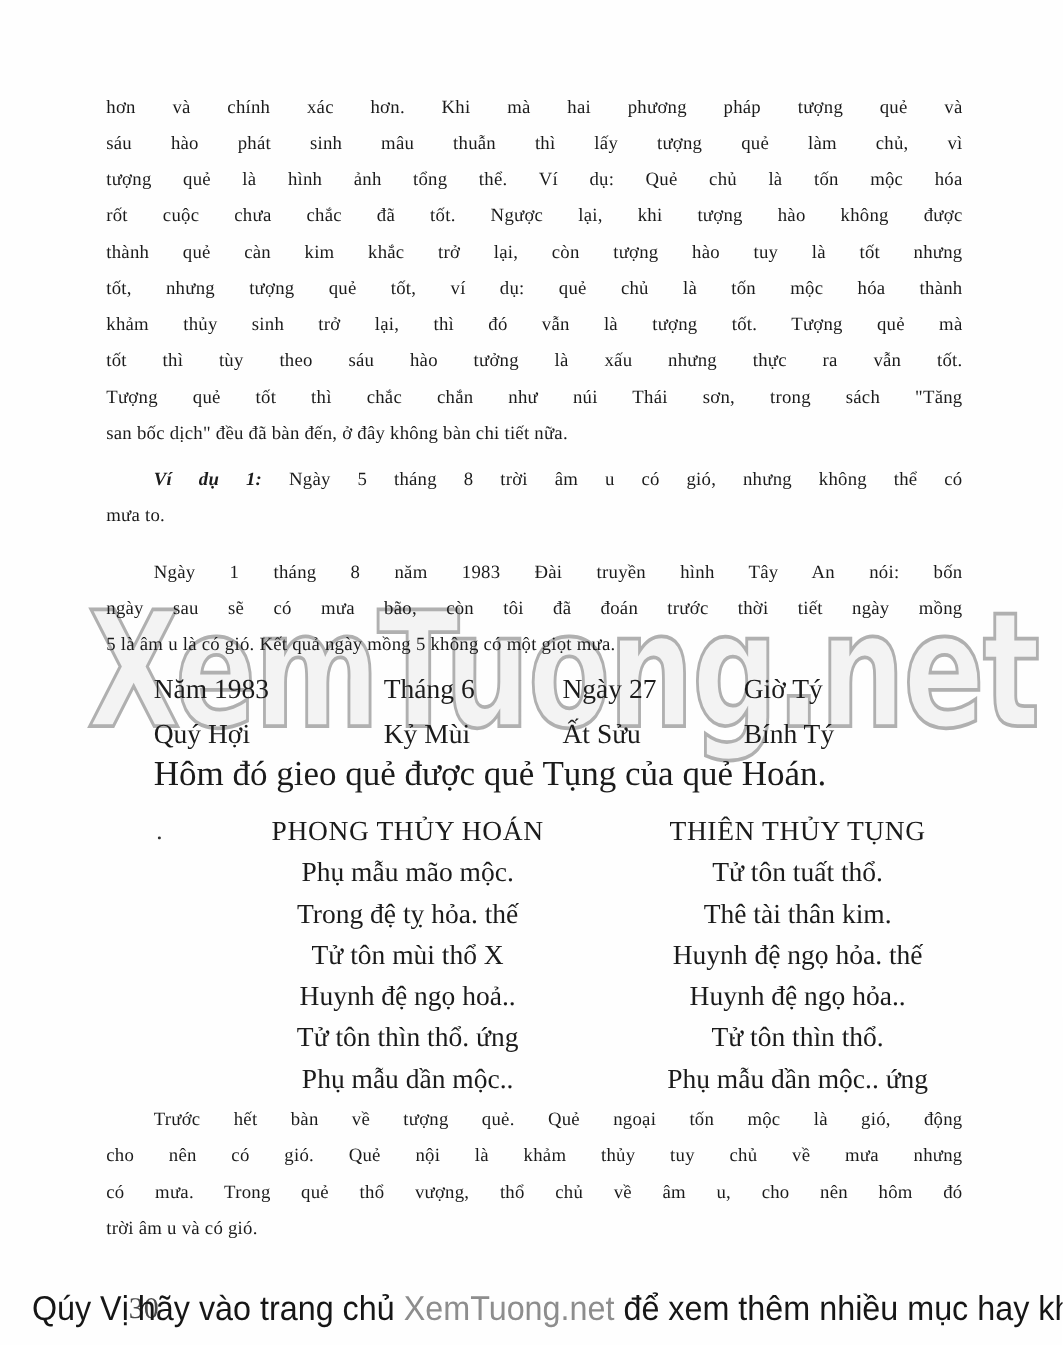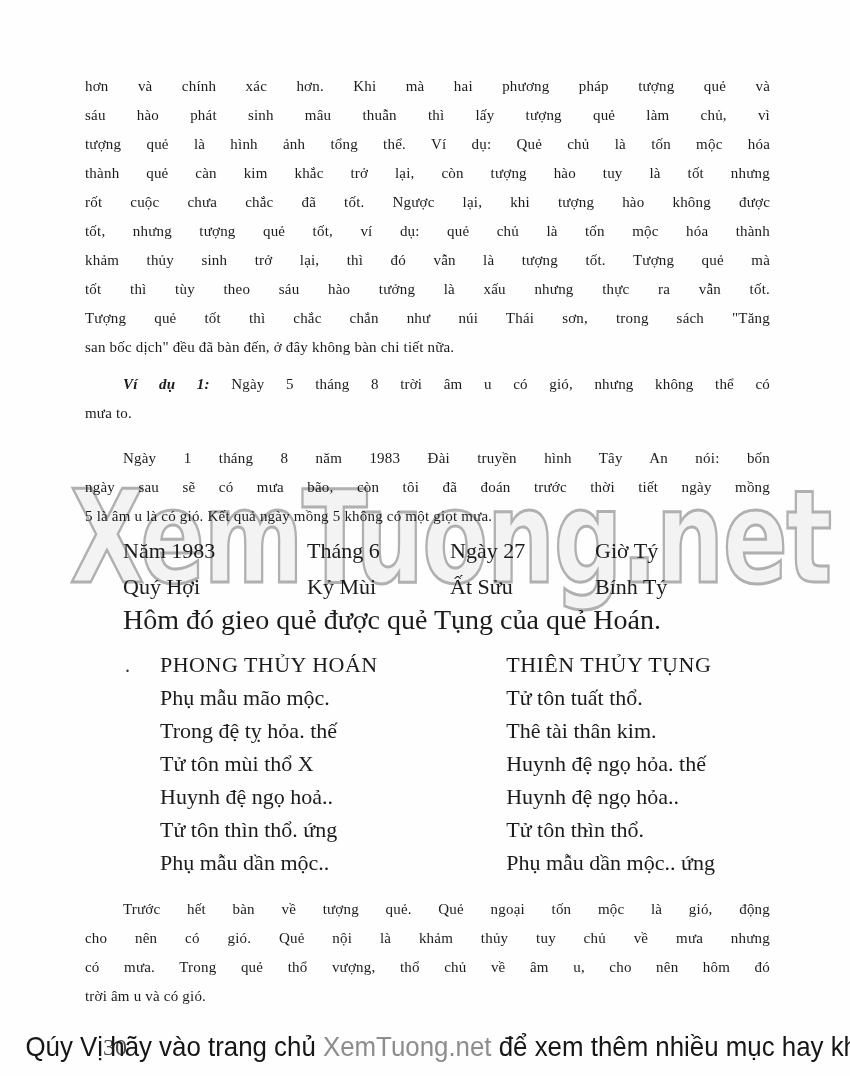--- a/index.html
+++ b/index.html
@@ -34,28 +34,28 @@
   .date-table{
     margin-top:2px;padding-left:38px;
     display:grid;grid-template-columns:184px 143px 145px 1fr;
     font-size:22px;
   }
   .date-table .cell{height:36px;line-height:36px;}
 
   .cast-line{font-size:28px;line-height:29px;padding-left:38px;}
 
   .hexagrams{display:flex;margin-top:14px;padding-left:75px;position:relative;}
-  .hexcol{width:340px;}
+  .hexcol{width:340px;text-align:center;}
   .hexcol.right{width:270px;margin-left:14px;}
   .hexcol .hex-title{font-size:22px;line-height:33px;letter-spacing:0.5px;}
   .hexcol .hexrow{font-size:22px;line-height:33px;}
   .pre-dot{position:absolute;left:40px;top:6px;font-size:20px;color:#333;}
   .speck{position:absolute;left:500px;top:170px;font-size:16px;color:#444;}
 
-  #p4{margin-top:16px;}
+  #p4{margin-top:3px;}
 
   
   .page-number{
     position:absolute;left:103px;top:1034px;z-index:2;
     font-size:24px;color:#4a4a4a;font-family:"Liberation Serif",serif;
   }
   .footer{
     position:absolute;left:0;top:1031px;width:850px;z-index:3;
     text-align:center;font-family:"Liberation Sans","DejaVu Sans",sans-serif;
     font-size:27.5px;color:#161616;
@@ -70,22 +70,22 @@
 <div class="page">
 
   <div class="watermark">XemTuong.net</div>
 
   <div class="content">
 
     <div class="para" id="p1">
         <div class="line">hơn và chính xác hơn. Khi mà hai phương pháp tượng quẻ và</div>
         <div class="line">sáu hào phát sinh mâu thuẫn thì lấy tượng quẻ làm chủ, vì</div>
         <div class="line">tượng quẻ là hình ảnh tổng thể. Ví dụ: Quẻ chủ là tốn mộc hóa</div>
+        <div class="line">rốt cuộc chưa chắc đã tốt. Ngược lại, khi tượng hào không được</div>
         <div class="line">thành quẻ càn kim khắc trở lại, còn tượng hào tuy là tốt nhưng</div>
-        <div class="line">rốt cuộc chưa chắc đã tốt. Ngược lại, khi tượng hào không được</div>
         <div class="line">tốt, nhưng tượng quẻ tốt, ví dụ: quẻ chủ là tốn mộc hóa thành</div>
         <div class="line">khảm thủy sinh trở lại, thì đó vẫn là tượng tốt. Tượng quẻ mà</div>
         <div class="line">tốt thì tùy theo sáu hào tưởng là xấu nhưng thực ra vẫn tốt.</div>
         <div class="line">Tượng quẻ tốt thì chắc chắn như núi Thái sơn, trong sách "Tăng</div>
         <div class="line last">san bốc dịch" đều đã bàn đến, ở đây không bàn chi tiết nữa.</div>
       </div>
 
     <div class="para" id="p2">
         <div class="line indent"><span class="lead">Ví dụ 1:</span> Ngày 5 tháng 8 trời âm u có gió, nhưng không thể có</div>
         <div class="line last">mưa to.</div>

